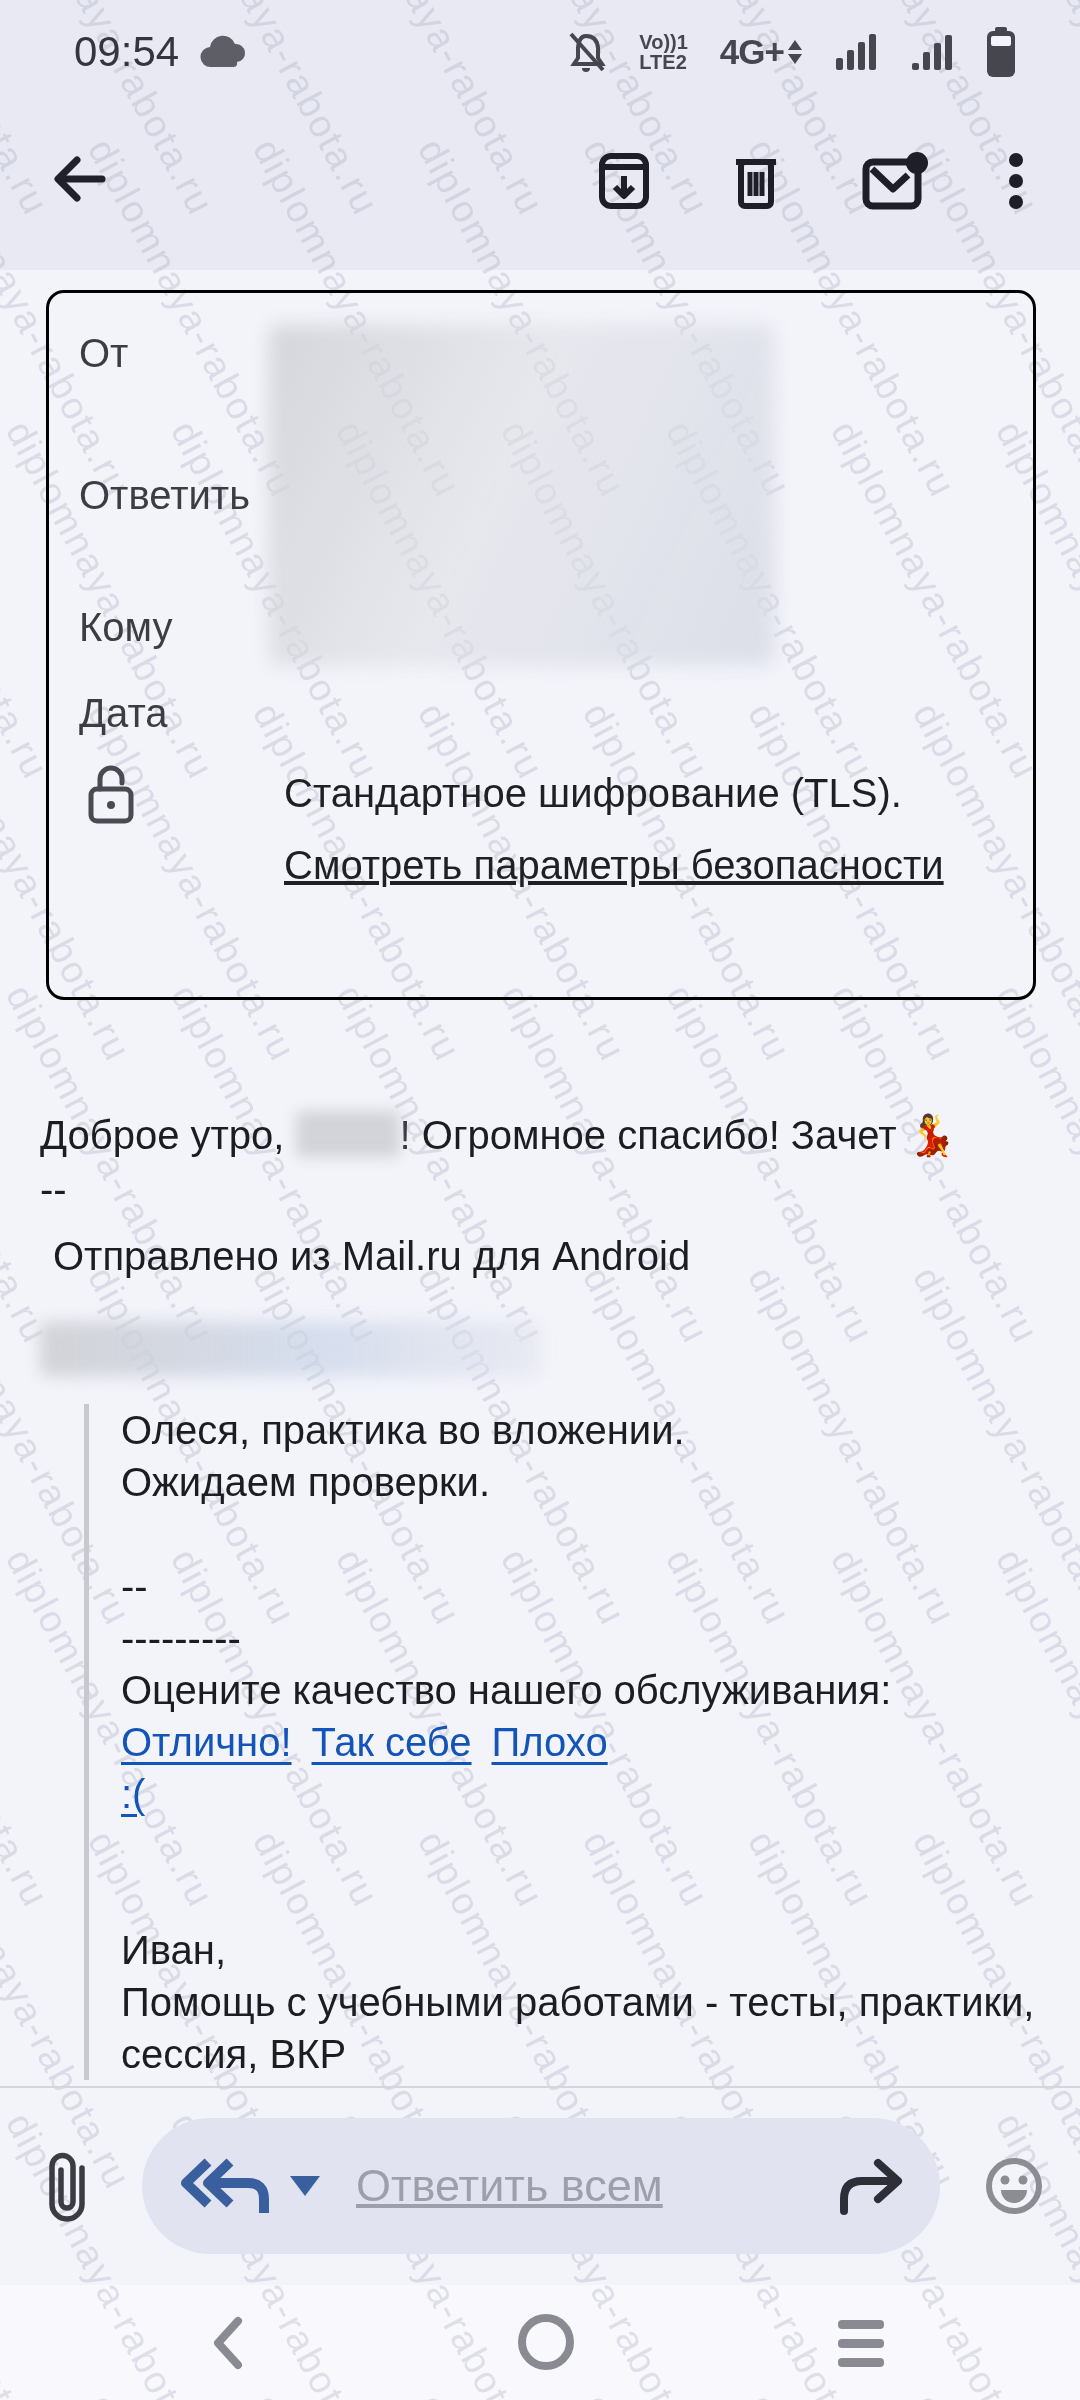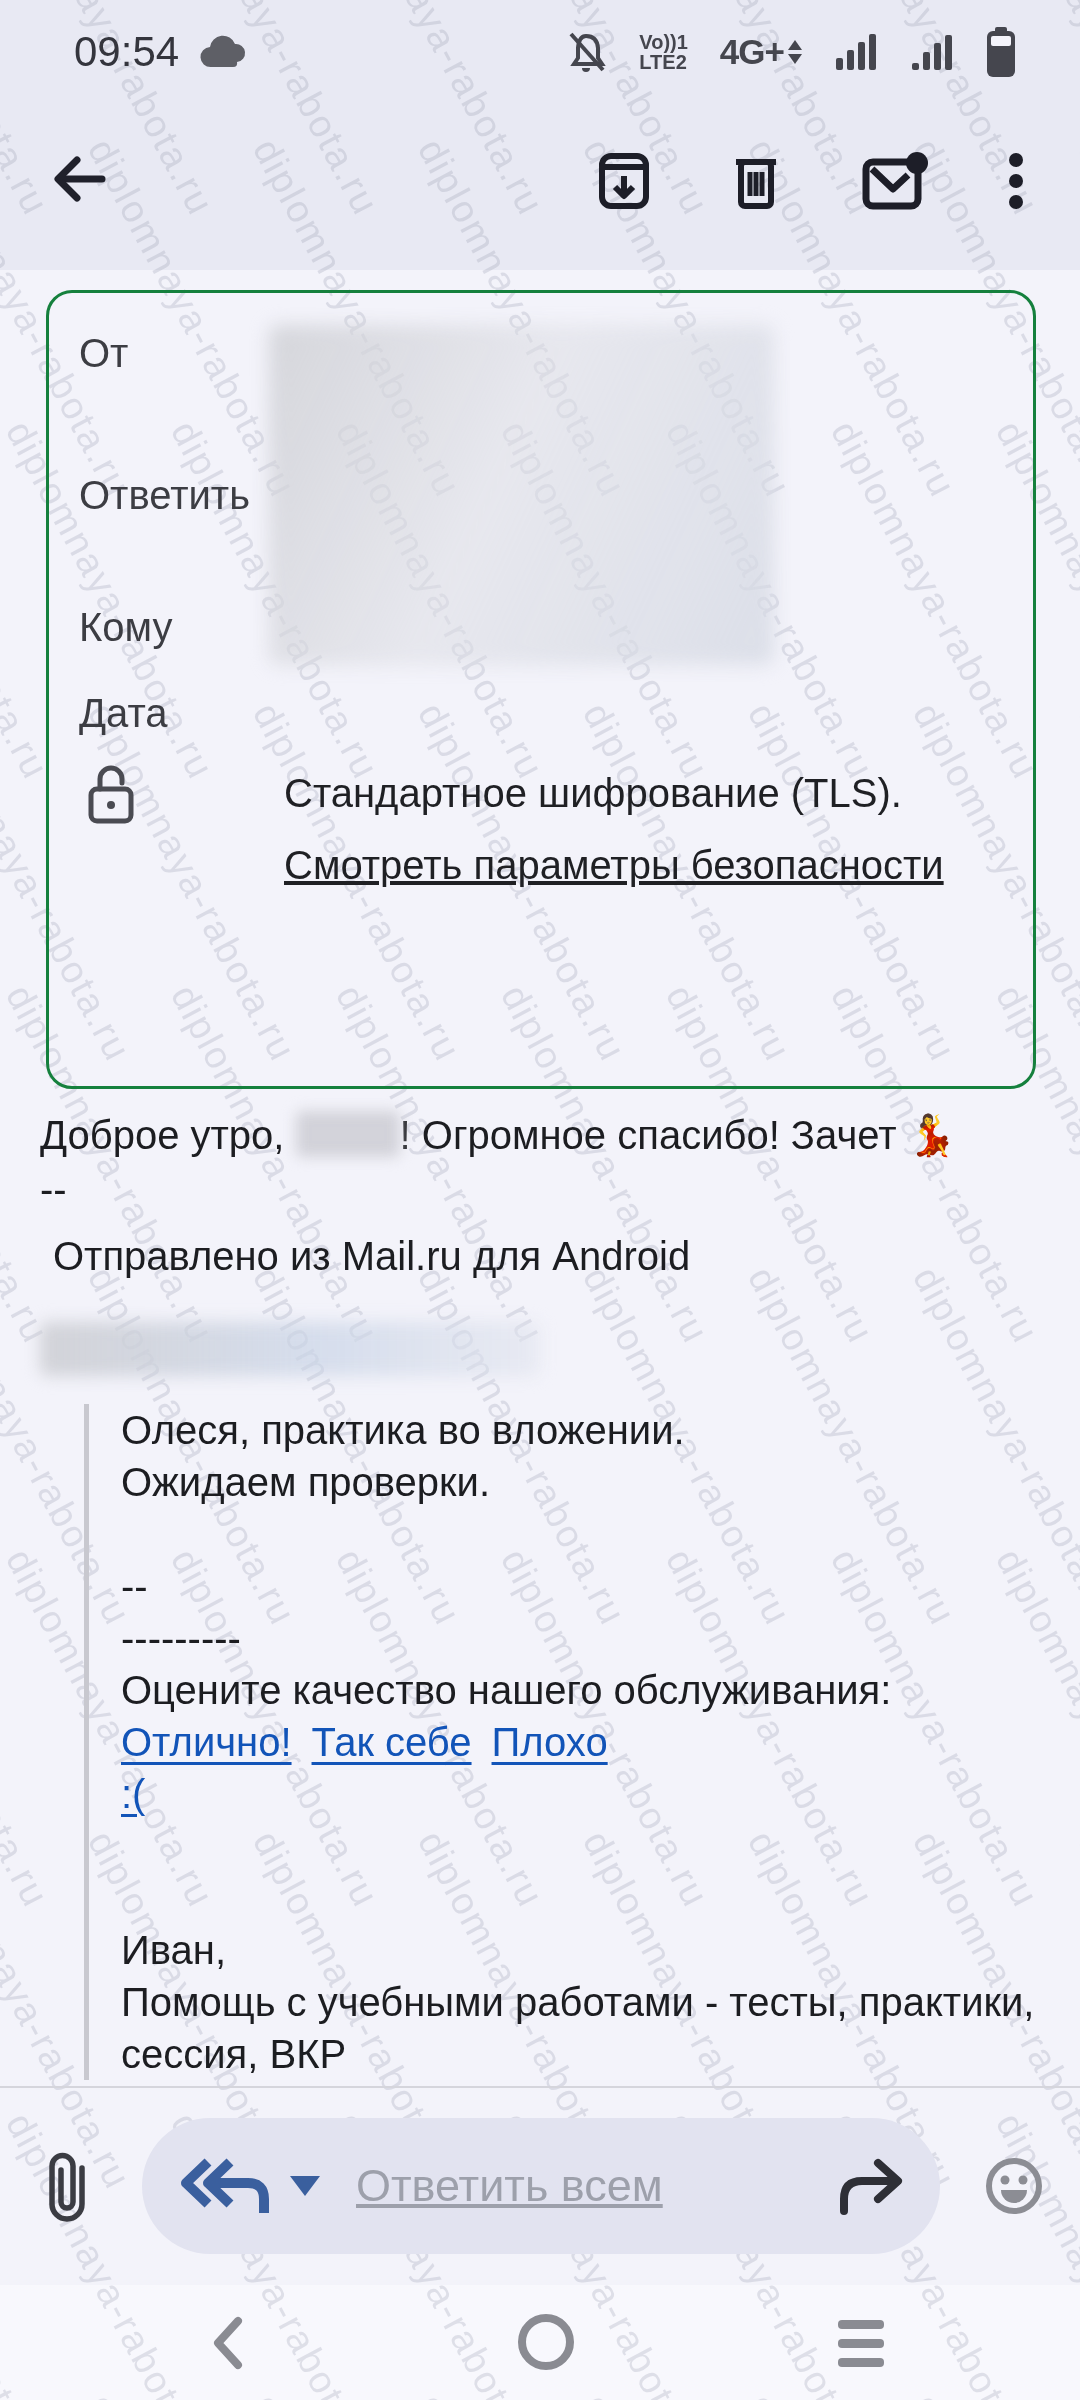--- a/index.html
+++ b/index.html
@@ -28,21 +28,21 @@
   .net4g{font-size:35px;font-weight:700;letter-spacing:-1px;display:flex;align-items:center;}
   .updown{display:flex;flex-direction:column;gap:4px;margin-left:4px;}
   .tri-u{width:0;height:0;border-left:7px solid transparent;border-right:7px solid transparent;border-bottom:10px solid #45464e;}
   .tri-d{width:0;height:0;border-left:7px solid transparent;border-right:7px solid transparent;border-top:10px solid #45464e;}
   
   .toolbar{left:0;top:128px;width:1080px;height:104px;}
   .tb-back{left:50px;top:22px;}
   .tb-actions{position:absolute;right:56px;top:24px;display:flex;align-items:center;gap:80px;}
   .iconbtn{background:none;border:none;padding:0;cursor:pointer;display:block;}
   
-  .card{left:46px;top:290px;width:990px;height:799px;border:3px solid #15803d;border-radius:26px;box-sizing:border-box;}
+  .card{left:46px;top:290px;width:990px;height:710px;border:3px solid #000000;border-radius:18px;box-sizing:border-box;}
   .card .label{position:absolute;left:30px;font-size:40px;color:#3c3d43;}
   .card .value{position:absolute;left:235px;font-size:40px;color:#1f2024;}
   .redact-big{position:absolute;left:220px;top:32px;width:505px;height:340px;
       background:linear-gradient(115deg,rgba(208,209,214,.85),rgba(221,222,228,.55) 45%,rgba(214,218,228,.8));
       filter:blur(9px);border-radius:10px;}
   .sec-link{color:#48618f;}
   
   .bline{position:absolute;left:40px;right:30px;font-size:40px;line-height:54px;color:#1c1d21;}
   .redact-inline{display:inline-block;width:104px;height:46px;vertical-align:-8px;
       background:rgba(204,205,211,.85);filter:blur(7px);border-radius:6px;}

